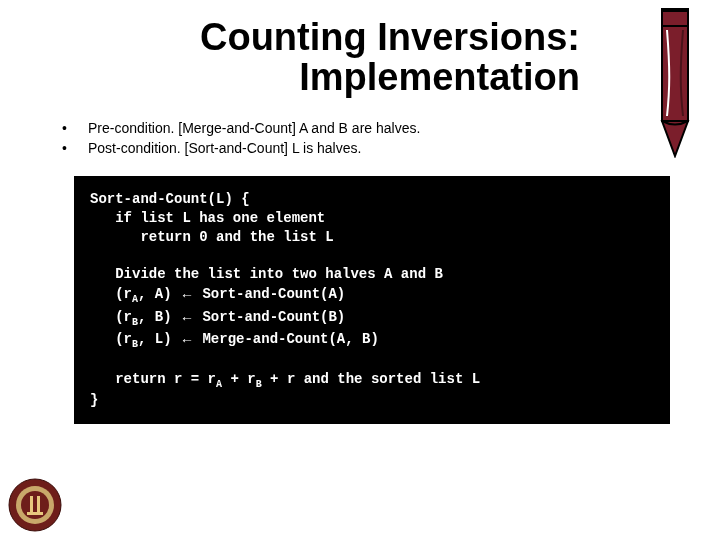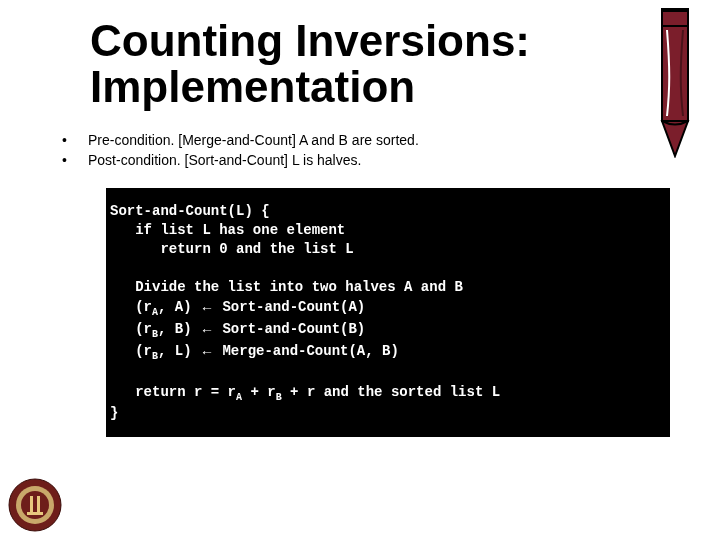--- a/index.html
+++ b/index.html
@@ -11,22 +11,22 @@
     position: relative;
     overflow: hidden;
   }
   .slide {
     width: 100%;
     height: 100%;
     padding: 10px 30px 10px 50px;
     position: relative;
   }
   .title {
-    font-size: 44px;
-    text-align: left;
+    font-size: 38px;
+    text-align: right;
     color: #000;
     line-height: 1.05;
     margin-top: 8px;
     margin-bottom: 22px;
     margin-left: 40px;
     margin-right: 110px;
   }
   .bullets {
     font-family: "Comic Sans MS", cursive, sans-serif;
     font-size: 14px;
@@ -48,22 +48,22 @@
   .bullets .txt {
     flex: 1;
   }
   .bracket { }
   .codebox {
     background: #000;
     color: #fff;
     font-family: "Courier New", monospace;
     font-size: 14px;
     font-weight: bold;
-    padding: 14px 16px 14px 4px;
-    margin-left: 56px;
+    padding: 14px 16px 14px 16px;
+    margin-left: 24px;
     margin-right: 20px;
     line-height: 1.35;
     white-space: pre;
   }
   .codebox .sub { font-size: 10px; vertical-align: sub; }
   .codebox .arrow { font-family: Arial, sans-serif; }
   .logo {
     position: absolute;
     left: 8px;
     bottom: 8px;
@@ -100,21 +100,21 @@
 
   <h1 class="title">
     <span>Counting Inversions:</span><br>
     <span>Implementation</span>
   </h1>
 
   <div class="bullets">
     <div class="row">
       <div class="dot">•</div>
       <div class="txt">
-        <span>Pre-condition. </span><span class="bracket">[Merge-and-Count]</span><span>  A and B are sorted.</span>
+        <span>Pre-condition. </span><span class="bracket">[Merge-and-Count]</span><span>  A and B are halves.</span>
       </div>
     </div>
     <div class="row">
       <div class="dot">•</div>
       <div class="txt">
         <span>Post-condition.  </span><span class="bracket">[Sort-and-Count]</span><span>  L is halves.</span>
       </div>
     </div>
   </div>
 

